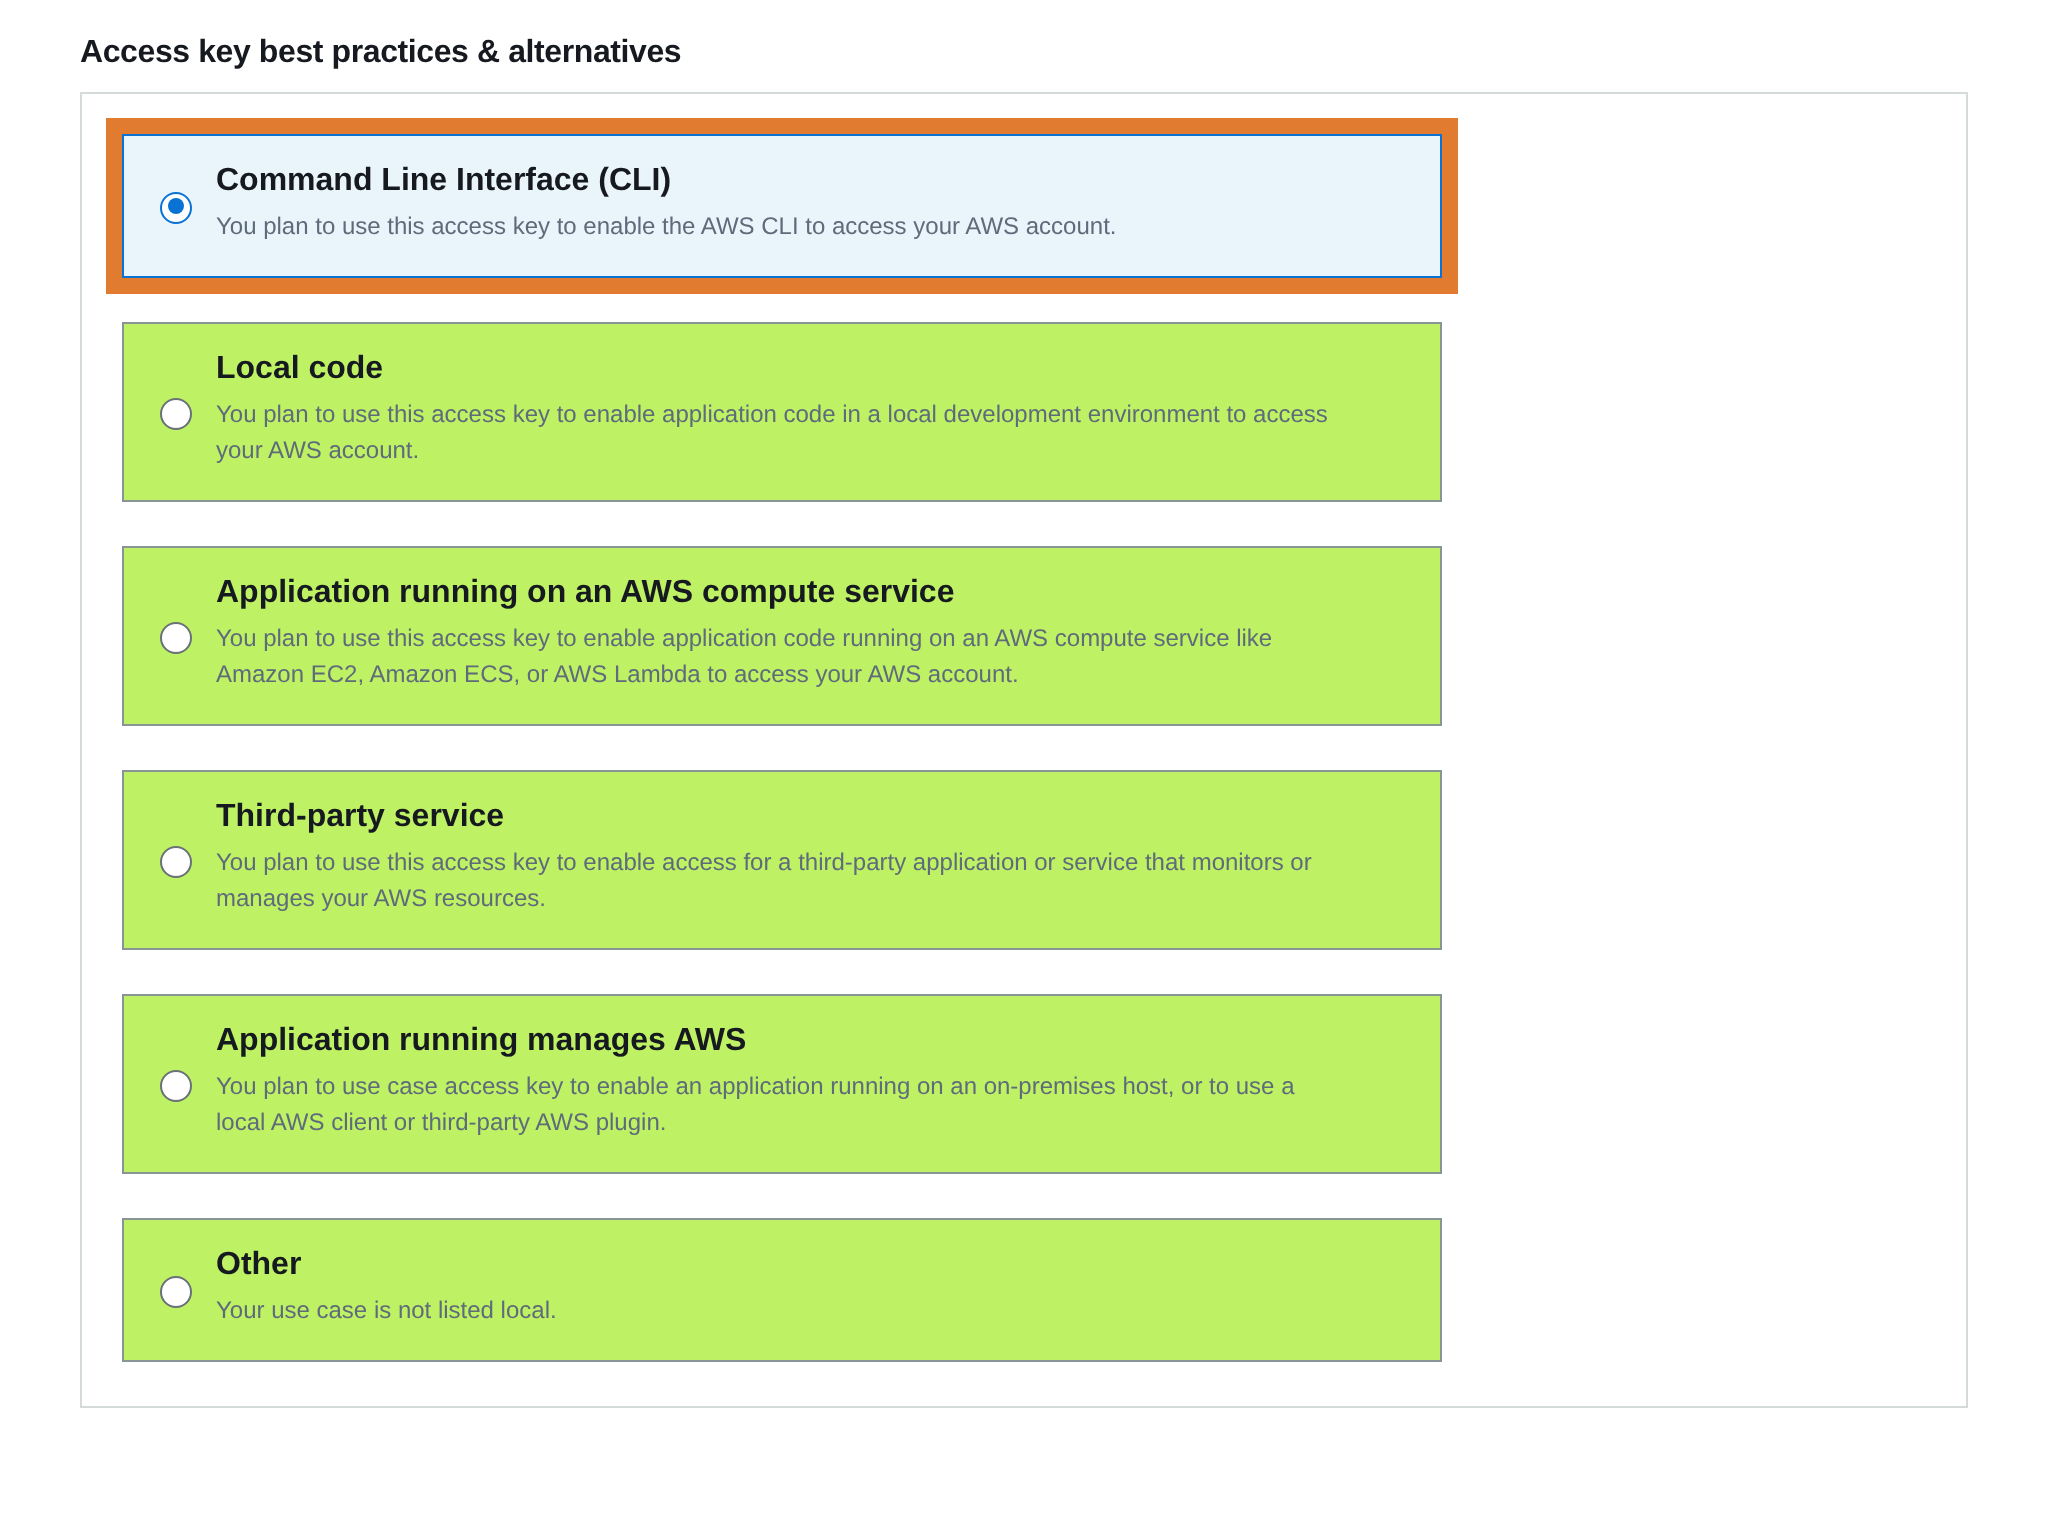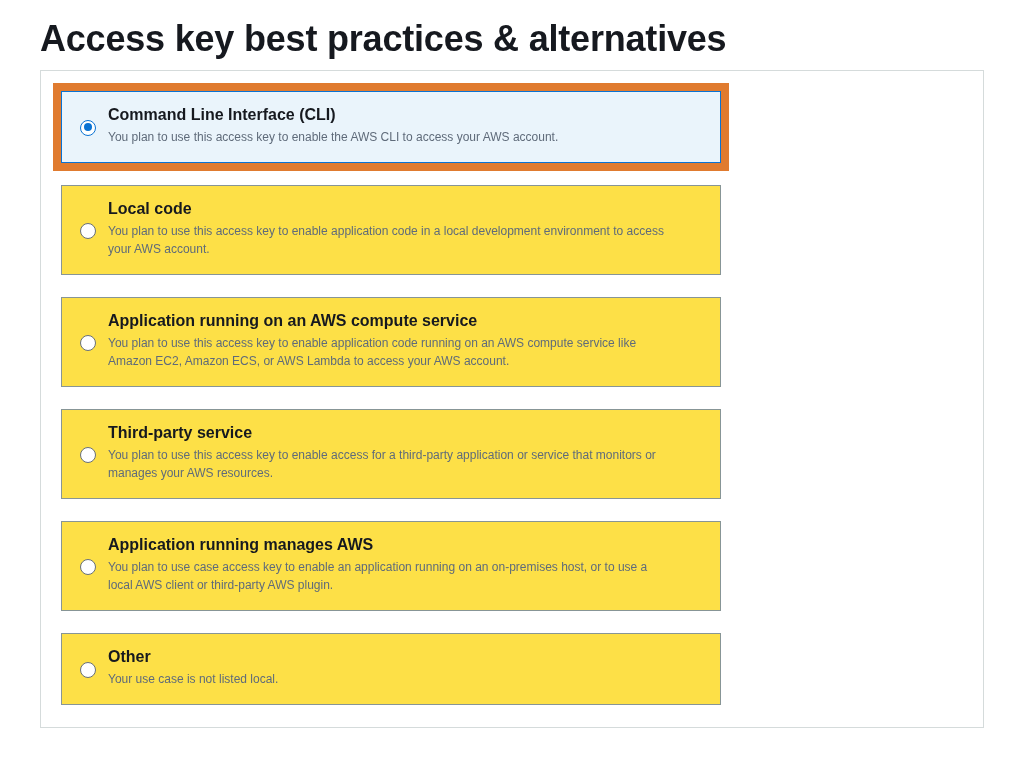--- a/index.html
+++ b/index.html
@@ -8,21 +8,21 @@
     background: #ffffff;
     color: #16191f;
     width: 1024px;
     height: 768px;
     overflow: hidden;
   }
   .page {
     padding: 18px 40px 0 40px;
   }
   h1.page-title {
-    font-size: 36px;
+    font-size: 16px;
     font-weight: 700;
     color: #16191f;
     margin-bottom: 10px;
     letter-spacing: -0.2px;
   }
   p.page-subtitle {
     font-size: 15px;
     color: #5f6b7a;
     line-height: 1.5;
     margin-bottom: 24px;
@@ -32,21 +32,21 @@
     border: 1px solid #d5dbdb;
     background: #ffffff;
     padding: 20px 20px 0 20px;
   }
   .option {
     border: 1px solid #879596;
     padding: 14px 18px 16px 18px;
     margin-bottom: 22px;
     width: 660px;
     cursor: pointer;
-    background: #fde047;
+    background: #bef264;
   }
   .option .row { display: flex; align-items: center; gap: 12px; }
   .option .radio {
     width: 16px; height: 16px;
     border: 1.5px solid #687078;
     border-radius: 50%;
     margin-top: 3px;
     flex: 0 0 auto;
     position: relative;
     background: #fff;

